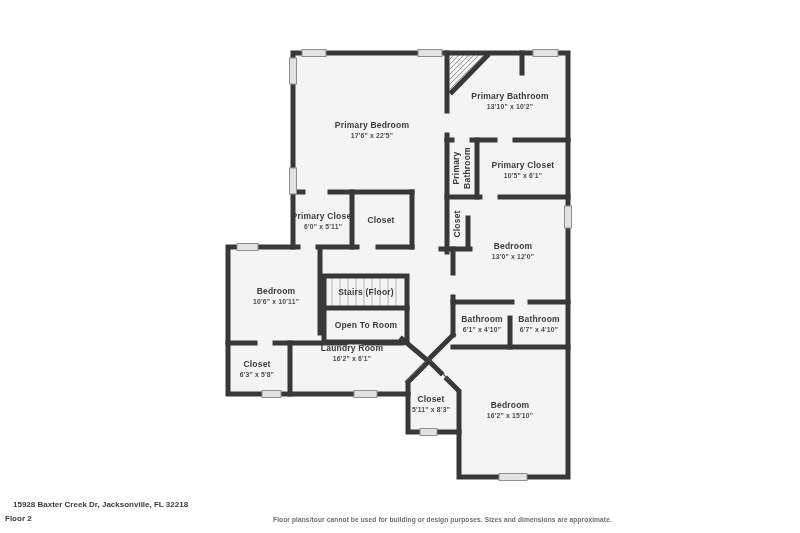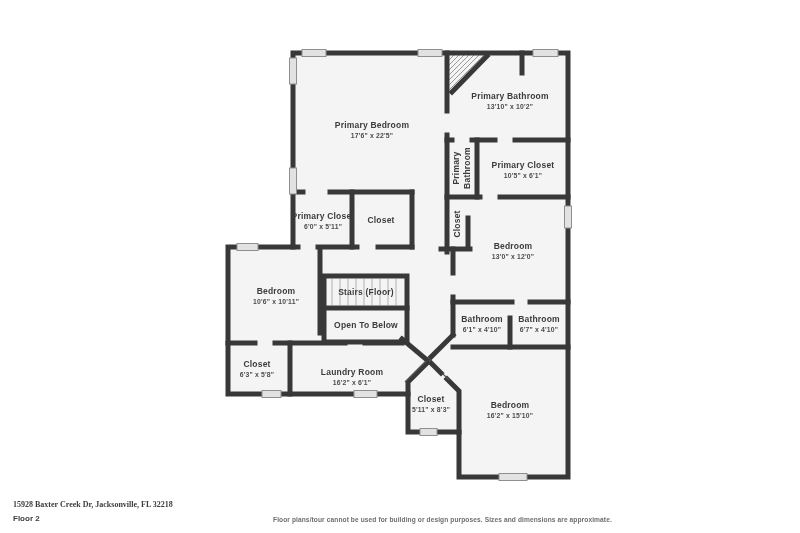--- a/index.html
+++ b/index.html
@@ -10,22 +10,22 @@
   #plan-svg{position:absolute;left:0;top:0;}
   .room-label{
     position:absolute;transform:translate(-50%,-50%);text-align:center;
     pointer-events:none;white-space:nowrap;line-height:1.25;
   }
   .room-name{font-size:8.5px;font-weight:bold;color:#3c3c3c;letter-spacing:.2px;}
   .room-dims{font-size:6.8px;font-weight:bold;color:#4b4b4b;margin-top:1px;letter-spacing:.2px;}
   .v-label{transform:translate(-50%,-50%) rotate(-90deg);white-space:normal;width:60px;}
   .v-label .room-name{line-height:1.3;}
   .v-single{white-space:nowrap;width:auto;}
-  .addr{position:absolute;left:13px;top:500px;font-size:8px;font-weight:bold;color:#3c3c3c;font-family:Liberation Serif, serif;}
-  .floor{position:absolute;left:13px;top:514px;font-size:8px;font-weight:bold;color:#3c3c3c;}
+  .addr{position:absolute;left:13px;top:500px;font-size:8px;font-weight:bold;color:#3c3c3c;}
+  .floor{position:absolute;left:5px;top:514px;font-size:8px;font-weight:bold;color:#3c3c3c;}
   .disclaimer{position:absolute;left:273px;top:516px;font-size:6.6px;font-weight:bold;color:#6e6e6e;letter-spacing:.1px;}
 </style>
 </head>
 <body>
 
 <div id="stage">
 
   <svg id="plan-svg" width="800" height="533" viewBox="0 0 800 533">
 
     <path d="M293,53 H568 V477 H459 V432 H408 V394 H228 V247 H293 Z" fill="#f4f4f4"></path>
@@ -170,29 +170,29 @@
   <div class="room-label" style="left:276px;top:296px">
     <div class="room-name">Bedroom</div>
     <div class="room-dims">10'6" x 10'11"</div>
   </div>
 
   <div class="room-label" style="left:366px;top:292px">
     <div class="room-name">Stairs (Floor)</div>
   </div>
 
   <div class="room-label" style="left:366px;top:325px">
-    <div class="room-name">Open To Below</div>
+    <div class="room-name">Open To Room</div>
   </div>
 
   <div class="room-label" style="left:257px;top:369px">
     <div class="room-name">Closet</div>
     <div class="room-dims">6'3" x 5'8"</div>
   </div>
 
-  <div class="room-label" style="left:352px;top:377px">
+  <div class="room-label" style="left:352px;top:353px">
     <div class="room-name">Laundry Room</div>
     <div class="room-dims">16'2" x 6'1"</div>
   </div>
 
   <div class="room-label" style="left:431px;top:404px">
     <div class="room-name">Closet</div>
     <div class="room-dims">5'11" x 8'3"</div>
   </div>
 
   <div class="room-label" style="left:510px;top:410px">

